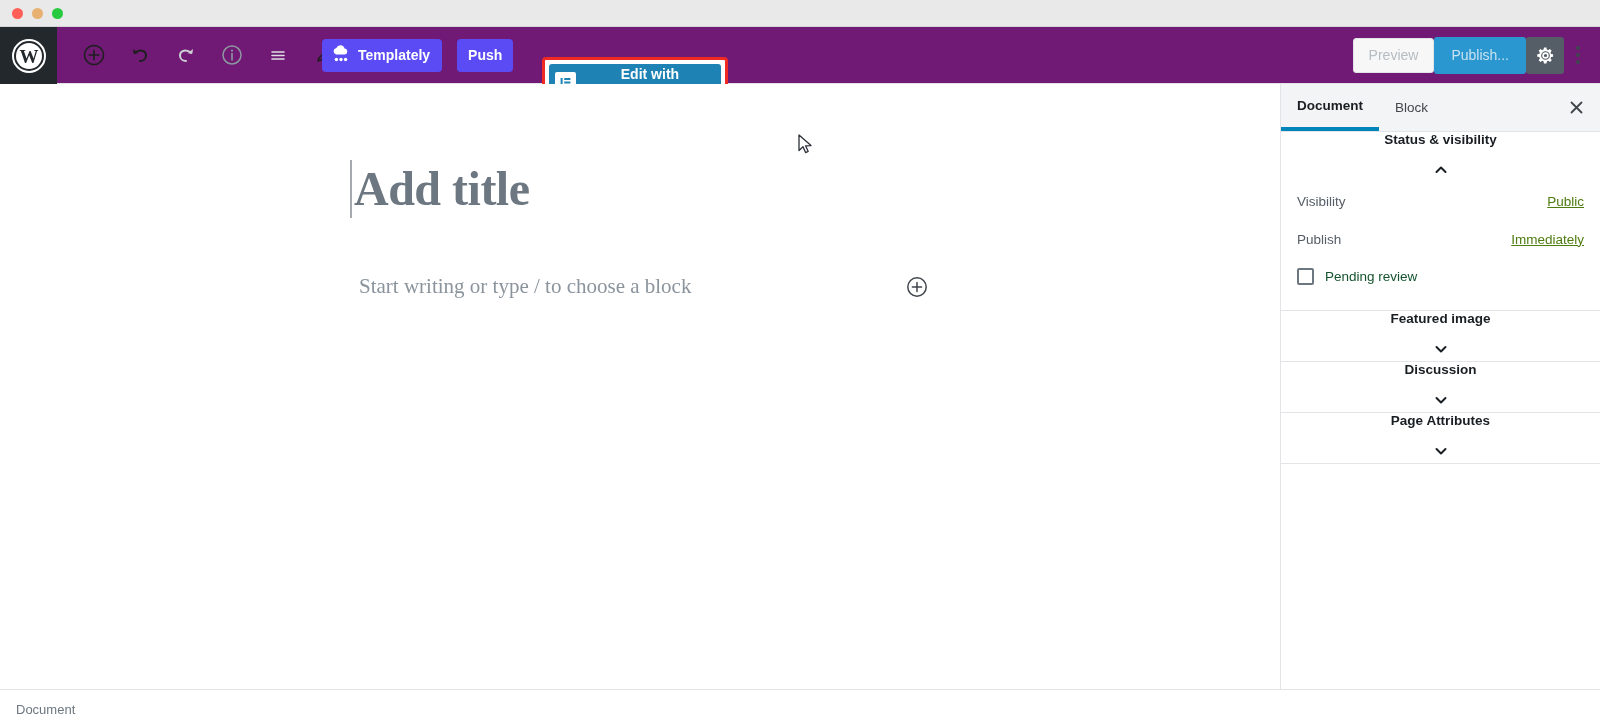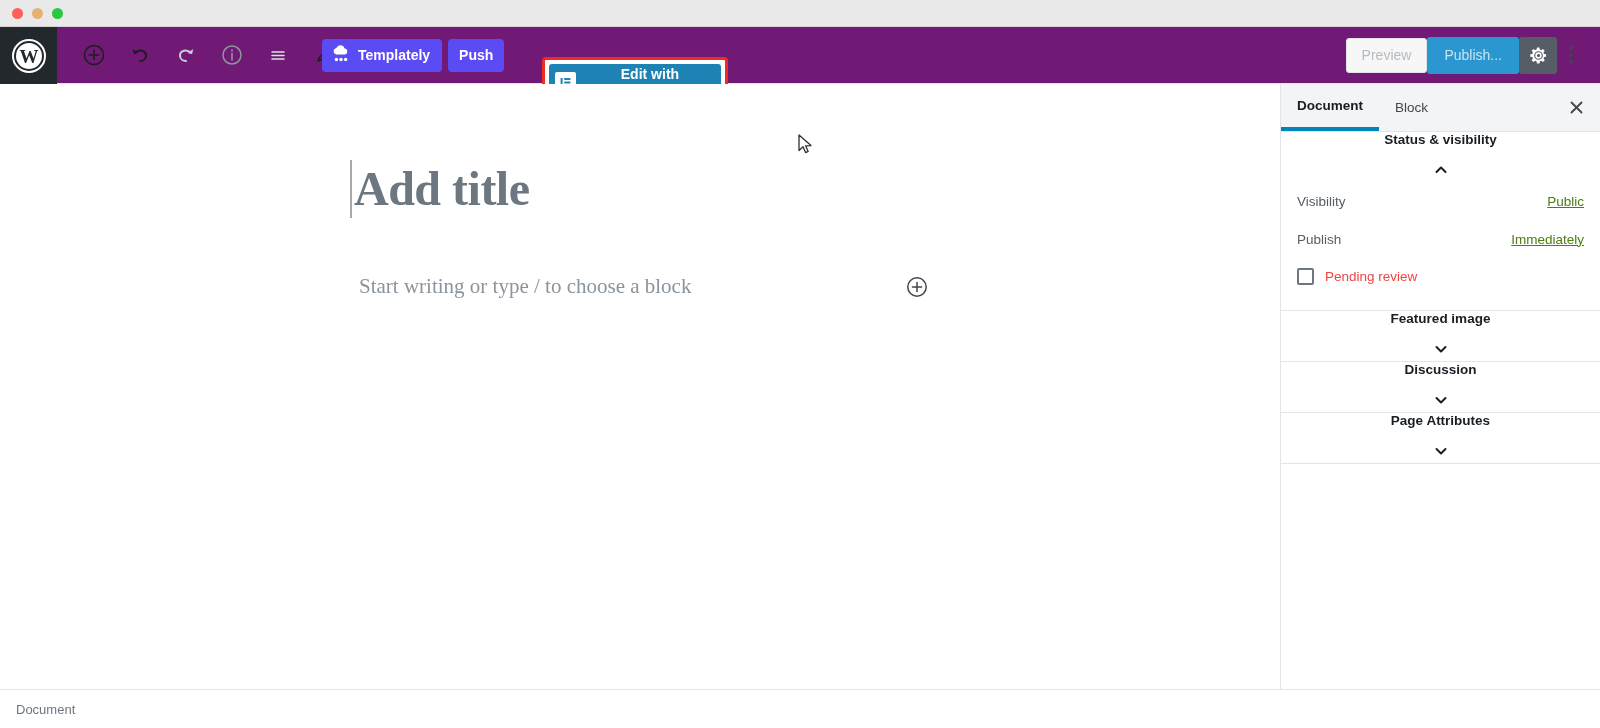--- a/index.html
+++ b/index.html
@@ -107,20 +107,21 @@
     color: #ffffff;
     border: none;
     border-radius: 4px;
     font-size: 14px;
     font-weight: bold;
     padding: 0 11px;
     display: flex;
     align-items: center;
     cursor: pointer;
     font-family: "Liberation Sans", sans-serif;
+    margin-left: 9px;
   }
 
   
   .elementor-wrap {
     position: absolute;
     left: 485px; top: 30px;
     width: 186px; height: 50px;
     border: 3px solid #ee2a23;
     border-radius: 4px;
     background: #ffffff;
@@ -149,21 +150,21 @@
     width: 21px; height: 21px;
     background: #ffffff;
     border-radius: 2px;
     display: flex;
     align-items: center;
     justify-content: center;
   }
 
   .tb-right {
     position: absolute;
-    right: 15px; top: 0;
+    right: 8px; top: 0;
     height: 56px;
     display: flex;
     align-items: center;
   }
   .btn-preview {
     height: 35px;
     padding: 0 15px;
     background: #f7f7f7;
     border: 1px solid #e2e4e7;
     border-radius: 3px;
@@ -342,21 +343,21 @@
   .checkbox {
     width: 17px; height: 17px;
     border: 2px solid #6c7781;
     border-radius: 2px;
     background: #ffffff;
     box-sizing: border-box;
     cursor: pointer;
   }
   .check-label {
     font-size: 13.5px;
-    color: #ef4444;
+    color: #14532d;
   }
 
   
   .statusbar {
     position: absolute;
     left: 0; top: 689px;
     width: 1600px; height: 39px;
     background: #ffffff;
     border-top: 1px solid #e2e4e7;
     box-sizing: border-box;

